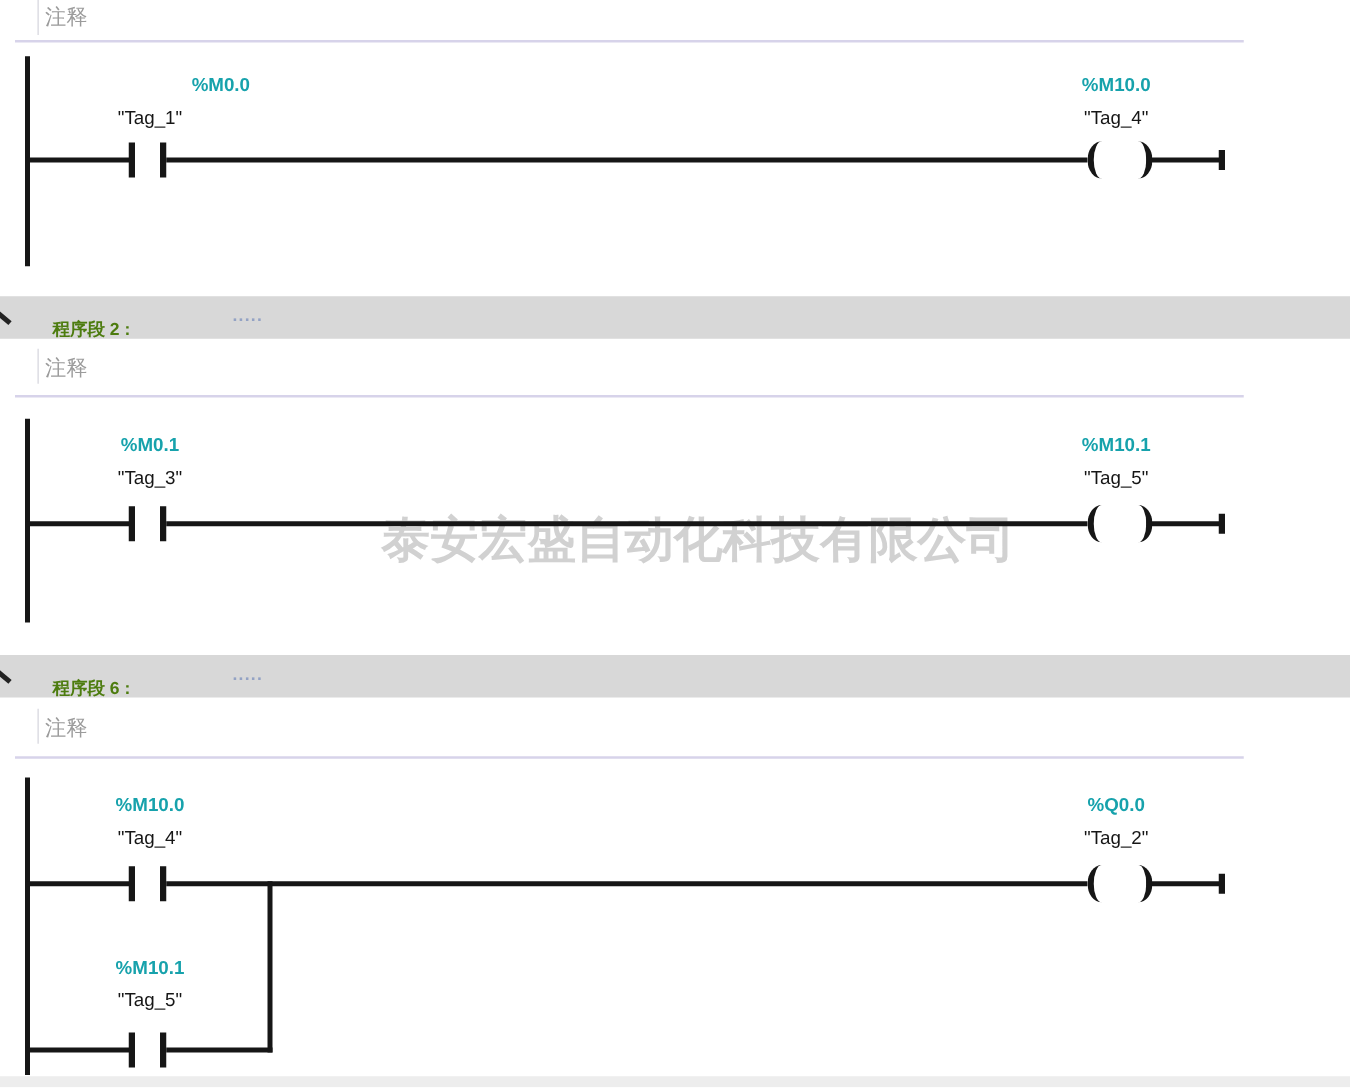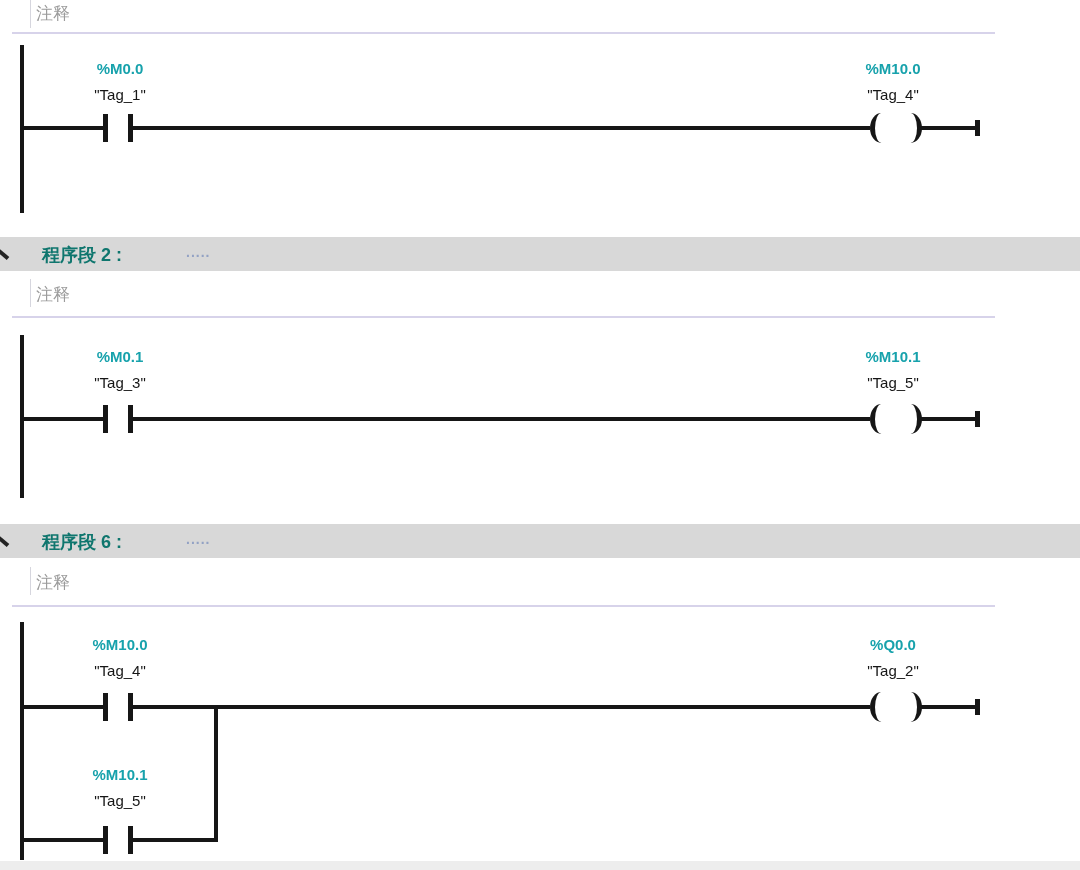--- a/index.html
+++ b/index.html
@@ -14,45 +14,46 @@
   .paren{position:absolute;width:13px;height:30px;z-index:3;}
   .paren-l{border-left:5px solid #161616;border-top-left-radius:13px 17px;border-bottom-left-radius:13px 17px;}
   .paren-r{border-right:5px solid #161616;border-top-right-radius:13px 17px;border-bottom-right-radius:13px 17px;}
   
   .addr{position:absolute;width:160px;text-align:center;color:#17a2ac;font-weight:bold;
         font-size:15px;line-height:18px;z-index:3;white-space:nowrap;}
   .tagname{position:absolute;width:160px;text-align:center;color:#161616;
         font-size:15px;line-height:18px;z-index:3;white-space:nowrap;}
   
   .nethdr{position:absolute;left:0;width:1080px;height:34px;background:#d8d8d8;z-index:4;}
-  .nettitle{position:absolute;left:42px;top:6px;font-size:18px;font-weight:bold;color:#0f766e;white-space:nowrap;}
+  .nettitle{position:absolute;left:42px;top:18px;font-size:14px;font-weight:bold;color:#4d7c0f;white-space:nowrap;}
   .netdots{position:absolute;left:186px;top:7px;font-size:14px;font-weight:bold;
            color:#93a2c4;letter-spacing:1px;white-space:nowrap;}
   .chev{position:absolute;left:-7px;width:17px;height:4px;background:#222;transform:rotate(40deg);z-index:5;}
   
   .cmt{position:absolute;left:36px;color:#9b9b9b;font-size:17px;line-height:24px;z-index:2;white-space:nowrap;}
   .cmtborder{position:absolute;left:30px;width:1px;background:#d6d6de;z-index:2;}
   .sep{position:absolute;left:12px;width:983px;height:2px;background:#d7d3ea;z-index:2;}
   .watermark{position:absolute;left:305px;top:405px;font-size:39px;font-weight:bold;
              color:#c9c9c9;opacity:.85;letter-spacing:0;z-index:1;white-space:nowrap;}
   .bottomstrip{position:absolute;left:0;top:861px;width:1080px;height:9px;background:#ededed;z-index:4;}
 </style>
 </head>
 <body>
 
 <div id="screen">
 
+  <div class="watermark">泰安宏盛自动化科技有限公司</div>
 
   <div class="cmtborder" style="top:0;height:28px;"></div>
   <div class="cmt" style="top:2px;">注释</div>
   <div class="sep" style="top:32px;"></div>
 
   <div class="rail" style="left:20px;top:45px;height:168px;"></div>
 
-  <div class="addr" style="left:40px;top:60px;">%M0.0</div>
+  <div class="addr" style="left:40px;top:60px;text-align:right;">%M0.0</div>
   <div class="tagname" style="left:40px;top:86px;">"Tag_1"</div>
   <div class="hline" style="left:22px;top:126px;width:82px;"></div>
   <div class="cbar" style="left:103px;top:114px;"></div>
   <div class="cbar" style="left:128px;top:114px;"></div>
   <div class="hline" style="left:133px;top:126px;width:737px;"></div>
 
   <div class="addr" style="left:813px;top:60px;">%M10.0</div>
   <div class="tagname" style="left:813px;top:86px;">"Tag_4"</div>
   <div class="paren paren-l" style="left:870px;top:113px;"></div>
   <div class="paren paren-r" style="left:904px;top:113px;"></div>

